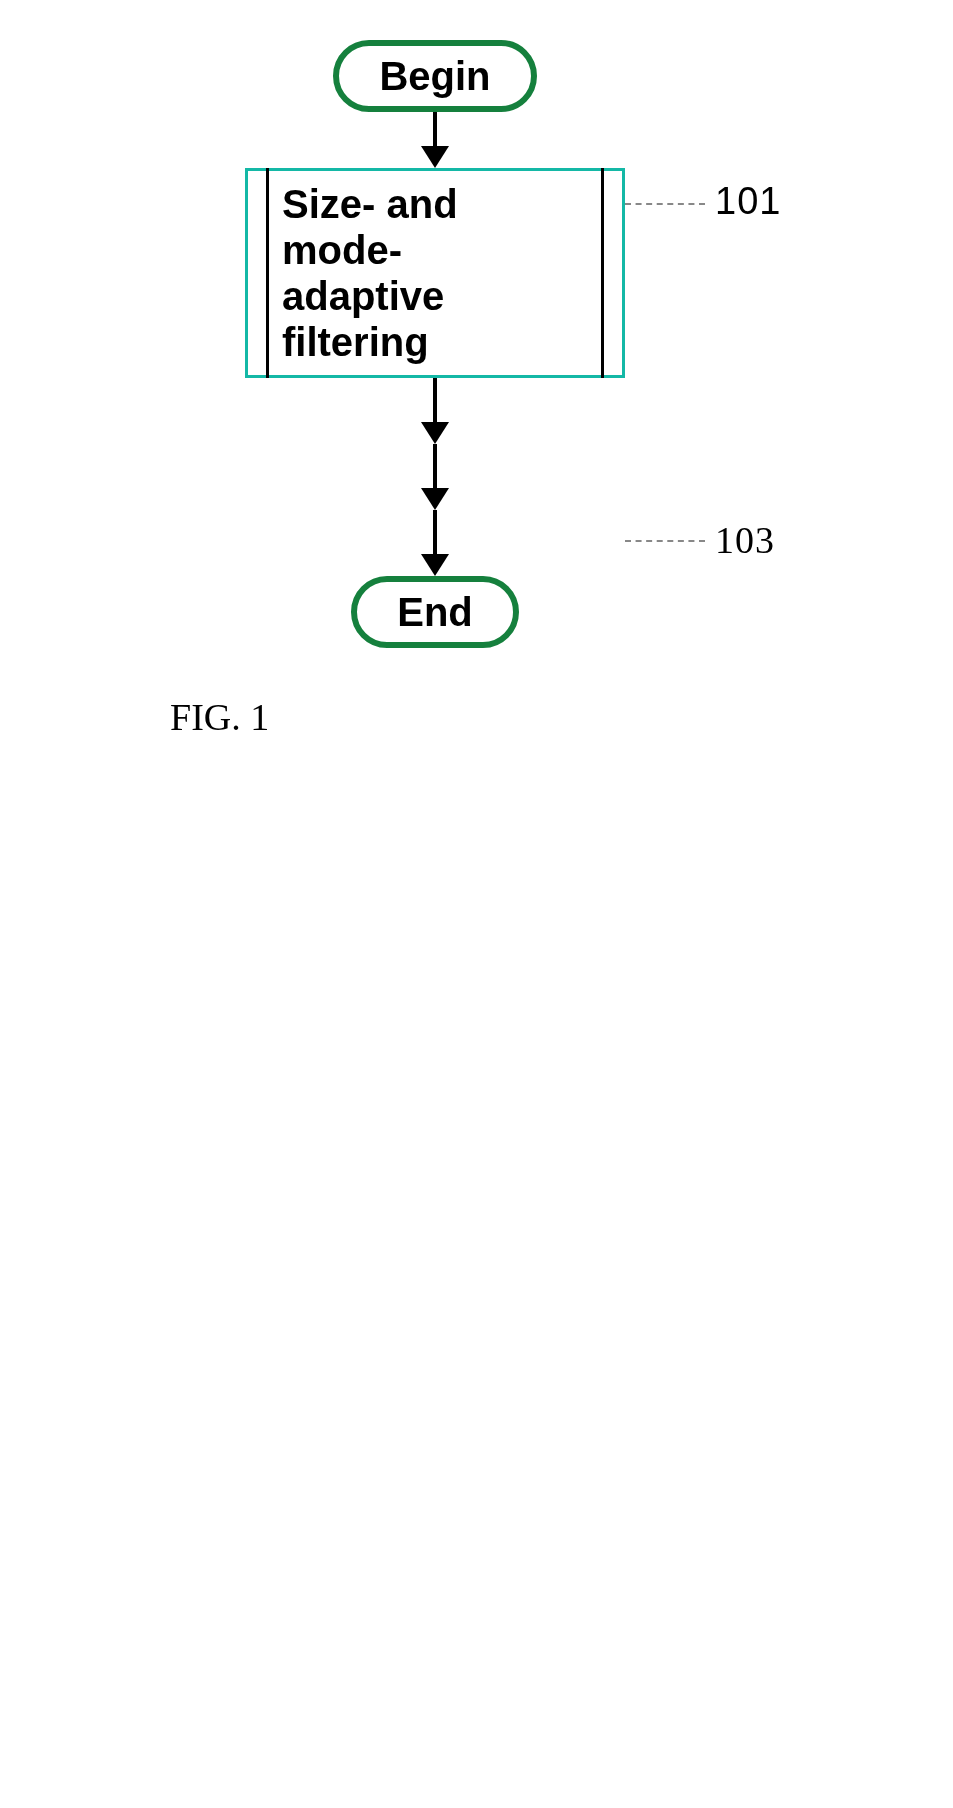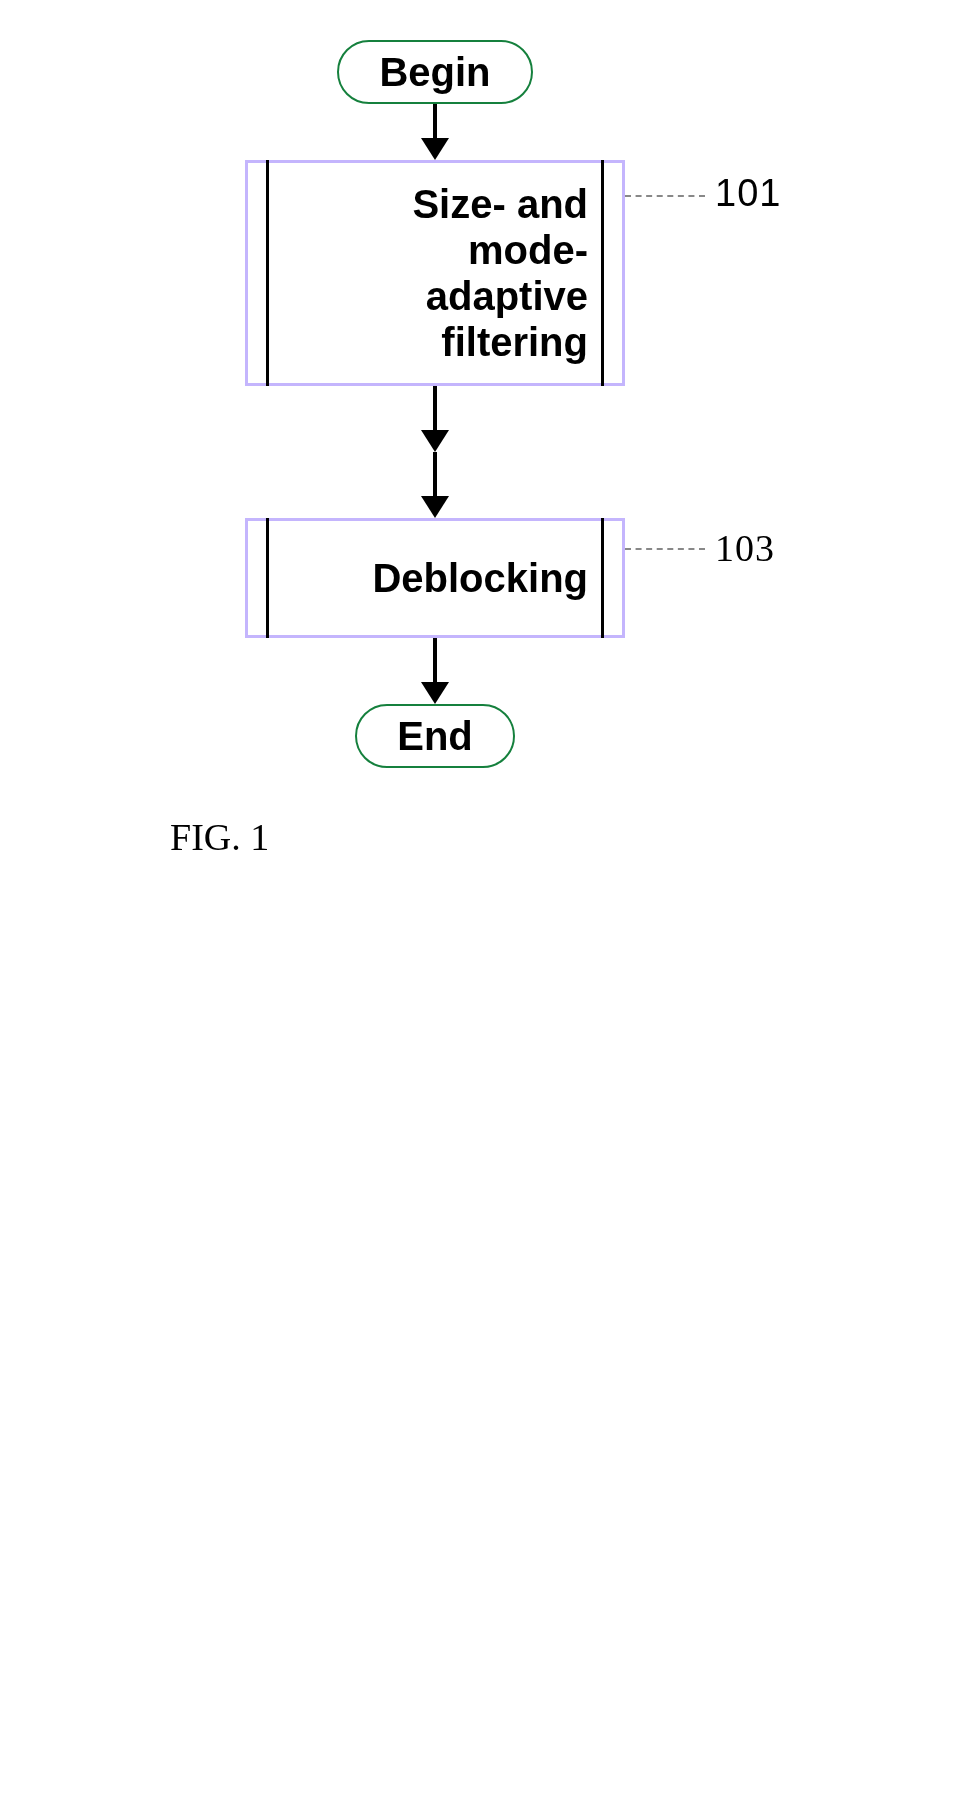--- a/index.html
+++ b/index.html
@@ -12,34 +12,34 @@
   }
   .flow {
     display: flex;
     flex-direction: column;
     align-items: center;
     width: 530px;
     margin-left: 130px;
     position: relative;
   }
   .terminal {
-    border: 2px solid #15803d;
+    border: 6px solid #15803d;
     border-radius: 40px;
     padding: 8px 40px;
     font-size: 40px;
     font-weight: bold;
     text-align: center;
     line-height: 1.1;
   }
   .process {
-    border: 3px solid #c4b5fd;
-    padding: 18px 10px;
+    border: 3px solid #14b8a6;
+    padding: 10px 10px;
     font-size: 40px;
     font-weight: bold;
-    text-align: right;
+    text-align: left;
     line-height: 1.15;
     position: relative;
     box-sizing: border-box;
   }
   .process::before,
   .process::after {
     content: "";
     position: absolute;
     top: -3px;
     bottom: -3px;
@@ -124,23 +124,20 @@
       <div class="head"></div>
   </div>
 
 
   <div class="arrow h-med">
     <div class="shaft"></div>
       <div class="head"></div>
   </div>
 
   <div class="row">
-    <div class="process w3" style="padding-top:34px;padding-bottom:34px;">
-      <div class="inner">Deblocking</div>
-    </div>
     <div class="dash" style="left: calc(50% + 190px); width: 80px; top: 30px;"></div>
     <div class="label" style="left: calc(50% + 280px); top: 8px; font-family: Liberation Serif, serif;">103</div>
   </div>
 
   <div class="arrow h-med">
     <div class="shaft"></div>
       <div class="head"></div>
   </div>
 
   <div class="terminal">

